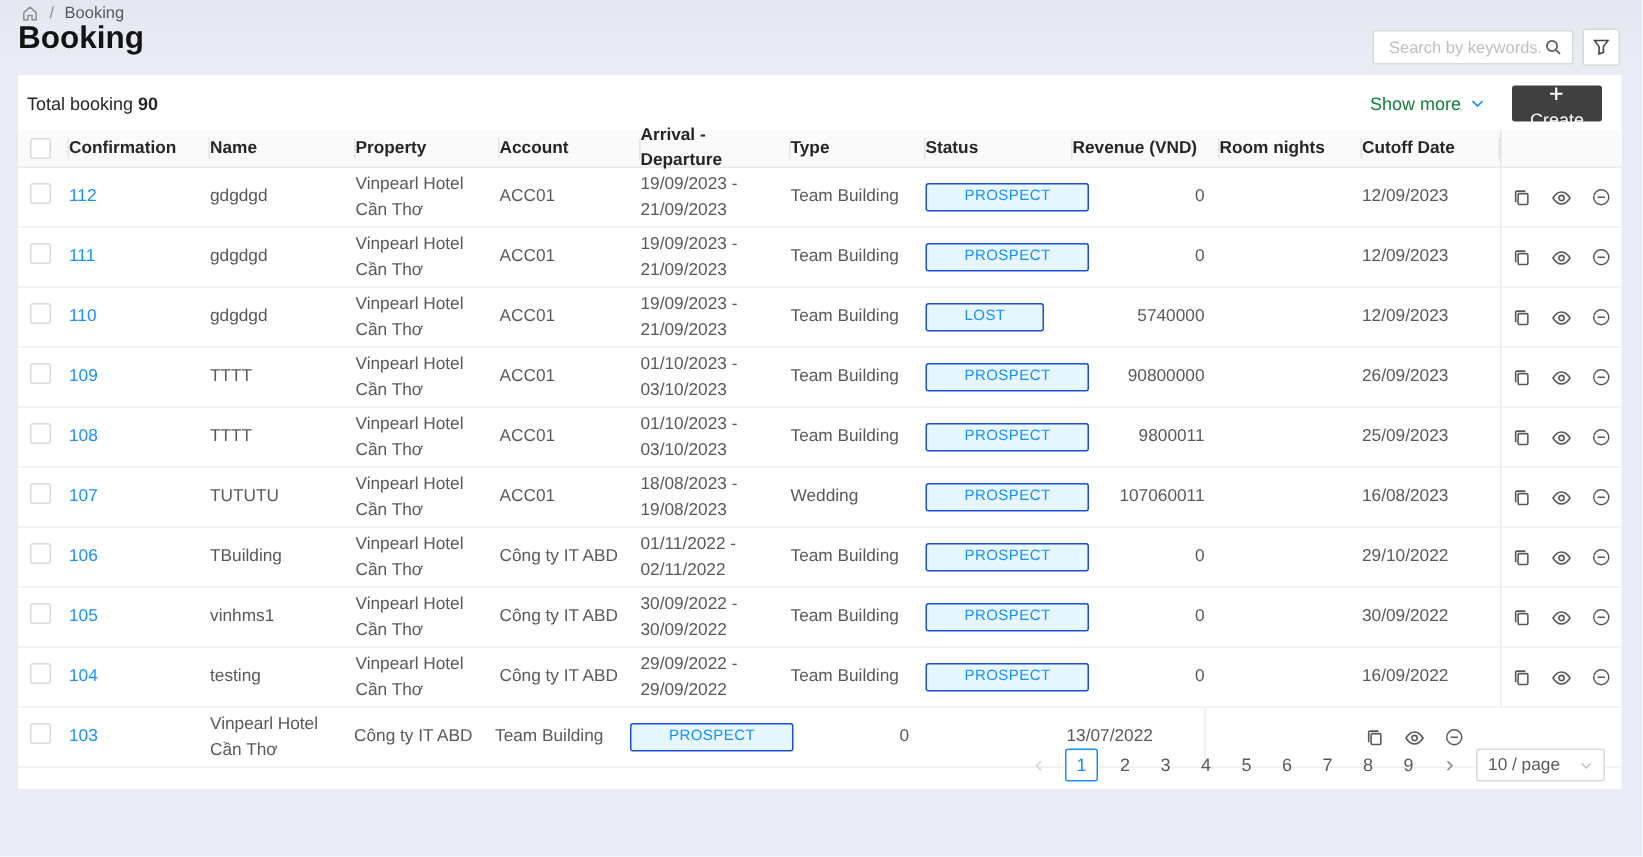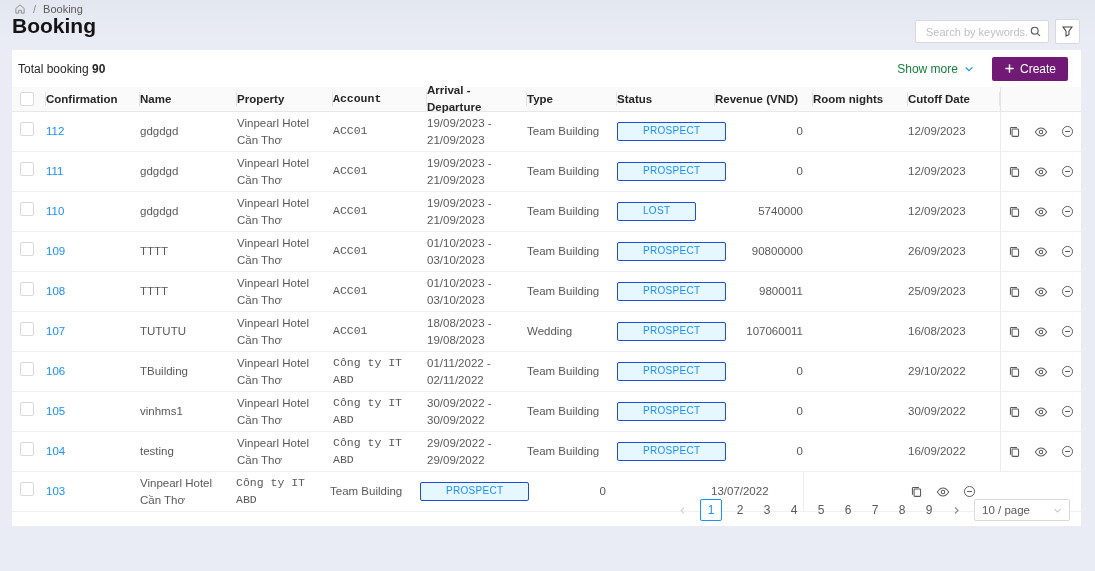--- a/index.html
+++ b/index.html
@@ -18,51 +18,51 @@
   .search-box input { flex:1; border:none; outline:none; font-size:11px; color:#595959; font-family:"Liberation Sans",sans-serif; background:transparent; min-width:0; }
   .search-box input::placeholder { color:#bfbfbf; }
   .filter-btn { position:absolute; top:19px; left:1055px; width:25px; height:25px; background:#fff; border:1px solid #d9d9d9; border-radius:2px; display:flex; align-items:center; justify-content:center; cursor:pointer; }
   
   .card { position:absolute; top:50px; left:12px; width:1069px; height:476px; background:#fff; }
   .card-top { height:37px; display:flex; align-items:center; justify-content:space-between; padding:0 13px 0 6px; }
   .total { font-size:12px; color:#262626; }
   .total b { font-weight:700; }
   .top-right { display:flex; align-items:center; gap:18px; }
   .show-more { display:flex; align-items:center; gap:6px; color:#15803d; font-size:12px; cursor:pointer; }
-  .create-btn { display:flex; align-items:center; gap:5px; background:#701a75; color:#fff; font-size:12px; height:24px; padding:0 12px; border:none; border-radius:2px; cursor:pointer; font-family:"Liberation Sans",sans-serif; }
+  .create-btn { display:flex; align-items:center; gap:5px; background:#404040; color:#fff; font-size:12px; height:24px; padding:0 12px; border:none; border-radius:2px; cursor:pointer; font-family:"Liberation Sans",sans-serif;flex-direction:column; }
   
   .thead { display:flex; align-items:stretch; height:25px; background:#fafafa; border-bottom:1px solid #e8e8e8; font-size:11.5px; font-weight:700; color:#262626; }
   .thead .cell { display:flex; align-items:center; position:relative; }
   .thead .cell:not(:last-child)::after { content:""; position:absolute; right:0; top:5px; height:14px; width:1px; background:#e4e4e4; }
   .trow { display:flex; align-items:center; border-bottom:1px solid #f0f0f0; min-height:40px; font-size:11.5px; color:#595959; }
   .cell { padding-right:10px; line-height:1.45; }
   .col-check { width:34px; padding:0 0 0 8px; flex-shrink:0; }
   .col-conf  { width:94px; flex-shrink:0; }
   .col-name  { width:97px; flex-shrink:0; word-break:break-word; }
   .col-prop  { width:96px; flex-shrink:0; }
-  .col-acct  { width:94px; flex-shrink:0;font-family:Liberation Mono, monospace; }
+  .col-acct  { width:94px; flex-shrink:0; }
   .col-arr   { width:100px; flex-shrink:0; }
   .col-type  { width:90px; flex-shrink:0; }
   .col-status{ width:98px; flex-shrink:0; }
   .col-rev   { width:98px; flex-shrink:0; text-align:right; }
   .col-rn    { width:95px; flex-shrink:0;text-align:right; }
   .col-cut   { width:92px; flex-shrink:0; }
   .col-act   { flex:1; align-self:stretch; border-left:1px solid #ececec; display:flex; align-items:center; justify-content:center; gap:13px; padding-right:0; }
   .thead .col-act { border-left:1px solid #e4e4e4; }
   .checkbox { display:inline-block; width:14px; height:14px; background:#fff; border:1px solid #d9d9d9; border-radius:2px; cursor:pointer; }
   .link { color:#1890ff; text-decoration:none; cursor:pointer; }
   .badge { display:inline-block; font-size:10px; padding:1px 25px 2px; color:#1890ff; background:#e6f7ff; border:1px solid #1d4ed8; border-radius:2px; letter-spacing:.3px; white-space:nowrap; }
   .action-icon { display:inline-flex; cursor:pointer; }
   
   .pagination { position:absolute; right:11px; bottom:5px; display:flex; align-items:center; gap:9px; font-size:12px; color:#595959; }
   .pg-item { min-width:18px; height:22px; display:flex; align-items:center; justify-content:center; cursor:pointer; }
   .pg-prev { color:#d4d4d4; }
   .pg-next { color:#8c8c8c; }
   .pg-page.active { width:22px; border:1px solid #1890ff; border-radius:2px; color:#1890ff; background:#fff; }
-  .page-size { height:22px; border:1px solid #d9d9d9; border-radius:2px; background:#fff; display:flex; align-items:center; gap:23px; padding:0 7px; font-size:11.5px; color:#595959; cursor:pointer; }
+  .page-size { height:22px; border:1px solid #d9d9d9; border-radius:2px; background:#fff; display:flex; align-items:center; gap:13px; padding:0 7px; font-size:11.5px; color:#595959; cursor:pointer; }
 </style>
 </head>
 <body>
 
 <div class="breadcrumb">
   <span class="action-icon">
     <svg width="12" height="12" viewBox="0 0 16 16" fill="none" stroke="#8c8c8c" stroke-width="1.3">
         <path d="M2.5 7.2 L8 2.5 L13.5 7.2 V13.5 H9.8 V9.8 H6.2 V13.5 H2.5 Z"></path>
       </svg>
   </span>

